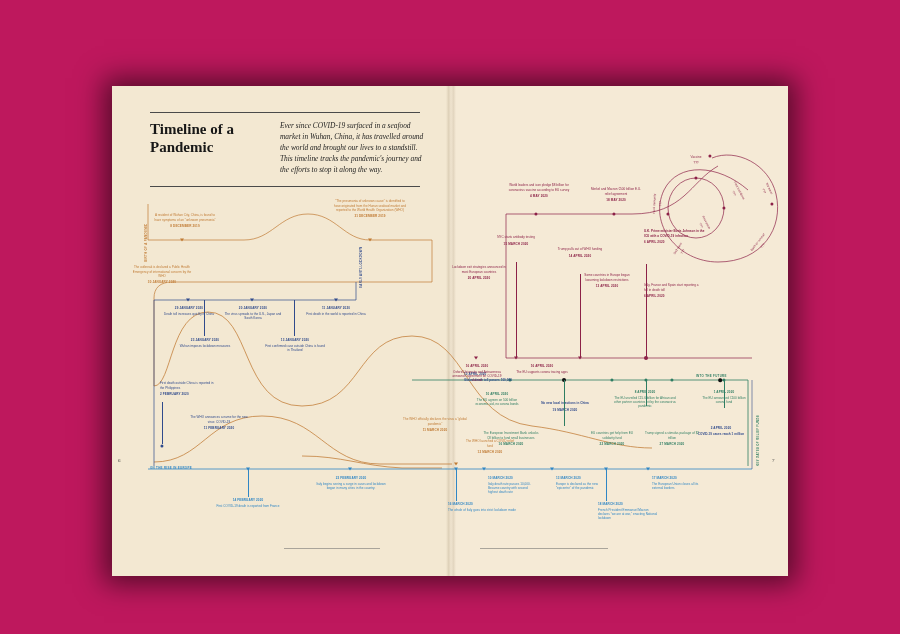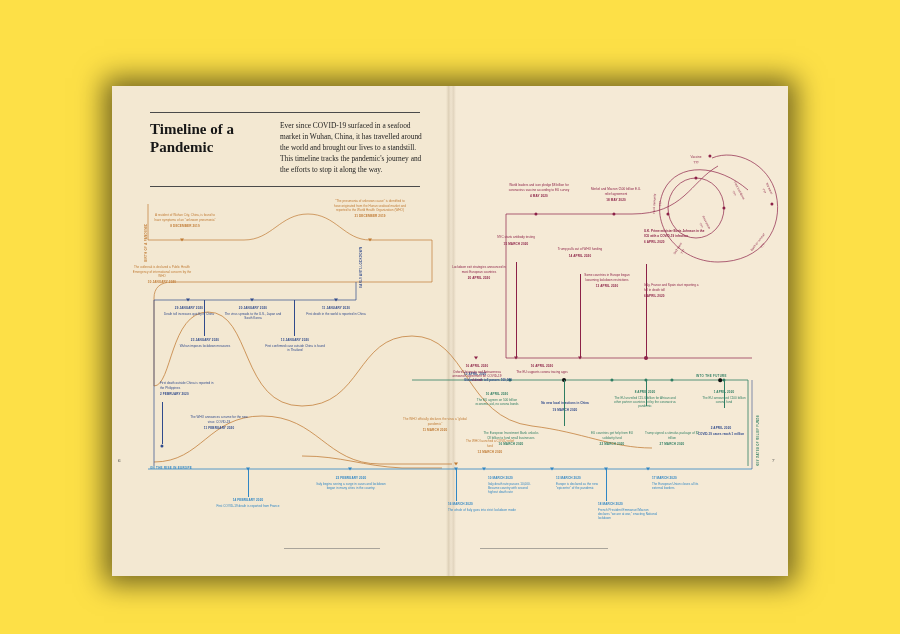--- a/index.html
+++ b/index.html
@@ -1,35 +1,35 @@
 <!DOCTYPE html>
 <html><head>
 <meta charset="utf-8">
 <style>
   html,body{margin:0;padding:0;background:#000;}
   body{width:900px;height:634px;overflow:hidden;font-family:"Liberation Sans",sans-serif;}
-  #stage{position:relative;width:900px;height:634px;background:#fde047;}
+  #stage{position:relative;width:900px;height:634px;background:#be185d;}
 
   
   #spread{position:absolute;left:112px;top:86px;width:676px;height:490px;background:#f4e9d4;}
   #page-left{position:absolute;left:0;top:0;width:338px;height:490px;background:#f3e8d2;}
   #page-right{position:absolute;left:338px;top:0;width:338px;height:490px;background:#f5ead6;}
   #gutter{position:absolute;left:334px;top:0;width:10px;height:490px;
           background:linear-gradient(to right,rgba(120,95,60,.00),rgba(120,95,60,.16),rgba(120,95,60,.05),rgba(120,95,60,.14),rgba(120,95,60,.00));}
   #spread-shadow{position:absolute;left:112px;top:86px;width:676px;height:490px;
           box-shadow:0 0 26px 8px rgba(0,0,0,.55);pointer-events:none;}
 
   
   .rule{position:absolute;background:#4a4a4a;height:1px;}
   #hdr-rule-top{left:38px;top:26px;width:270px;}
   #hdr-rule-bot{left:38px;top:100px;width:270px;}
   #title{position:absolute;left:38px;top:34px;width:120px;
          font-family:"Liberation Serif",serif;font-weight:700;font-size:15px;line-height:1.22;color:#171717;}
   #standfirst{position:absolute;left:168px;top:34px;width:145px;
-         font-family:"Liberation Serif",serif;font-size:7.4px;line-height:1.5;color:#1d1d1d;}
+         font-family:"Liberation Serif",serif;font-style:italic;font-size:7.4px;line-height:1.5;color:#1d1d1d;}
 
   
   .ev{position:absolute;font-size:3.05px;line-height:1.42;letter-spacing:.01em;}
   .ev .d{font-weight:700;letter-spacing:.04em;white-space:nowrap;}
   .ev .t{margin-top:1.4px;}
   .ta-c{text-align:center;}.ta-l{text-align:left;}
   .o{color:#c07a33;}   
   .b{color:#2f4a8c;}   
   .lb{color:#2f86c5;}  
   .r{color:#8c2147;}   

